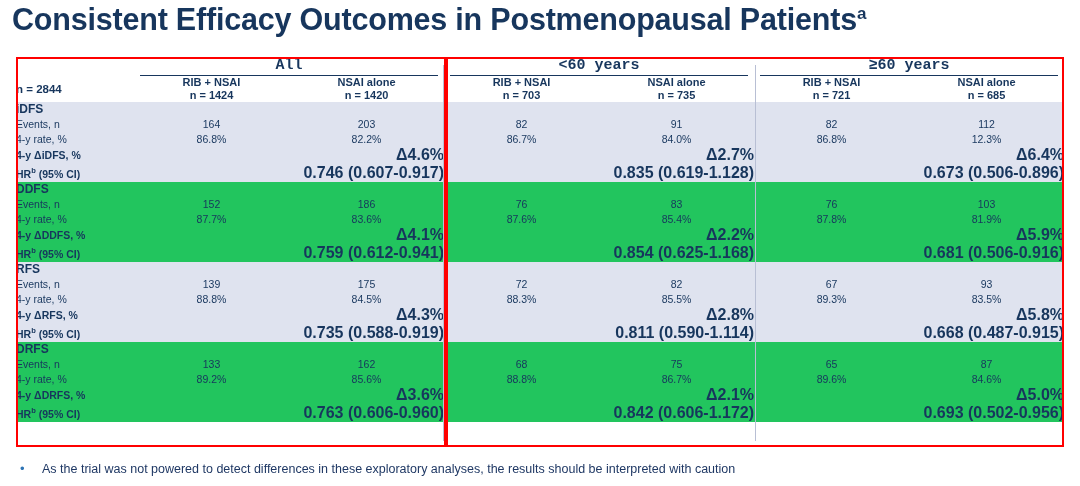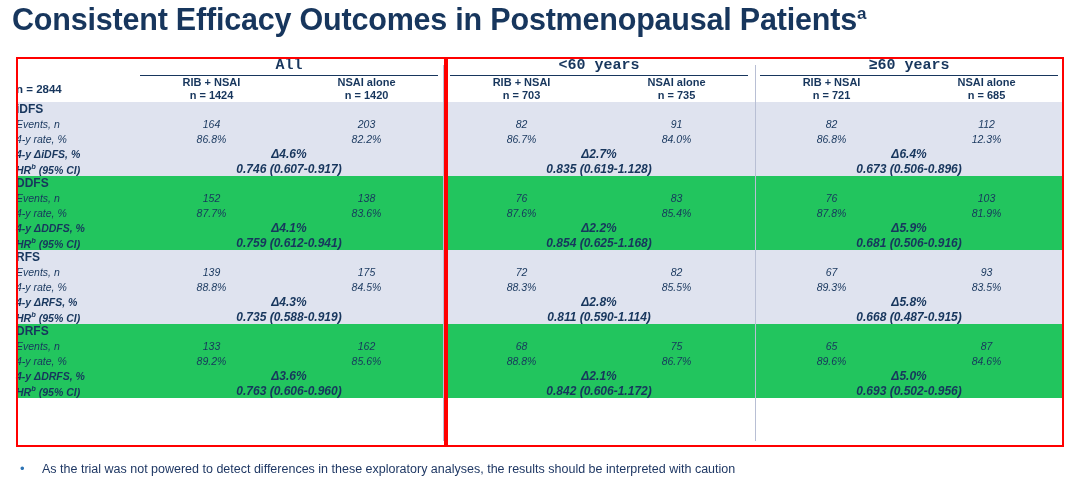--- a/index.html
+++ b/index.html
@@ -105,28 +105,28 @@
   }
   .row-label.bold {
     font-weight: bold;
     margin-top: 38px;
   }
   .cell-val {
     text-align: center;
     font-size: 10.5px;
   }
   .span-val {
-    text-align: center;
-    font-size: 12px;
+    text-align: right;
+    font-size: 16px;
     font-weight: bold;
   }
   .span-val.hr {
     font-weight: bold;
   }
-  .rowh { height: 15px; font-style: italic; }
+  .rowh { height: 15px; }
   .rowh-sm { height: 14px; }
 
   
   .red-box {
     position: absolute;
     border: 2.5px solid #ff0000;
     box-sizing: border-box;
     pointer-events: none;
   }
   
@@ -252,21 +252,21 @@
         <td class="span-val hr" colspan="2">0.673 (0.506-0.896)</td>
       </tr>
 
       <tr class="plain rowh-sm">
         <td class="metric-name">DDFS</td>
         <td colspan="6"></td>
       </tr>
       <tr class="plain rowh">
         <td class="row-label">Events, n</td>
         <td class="cell-val">152</td>
-        <td class="cell-val">138</td>
+        <td class="cell-val">186</td>
         <td class="cell-val">76</td>
         <td class="cell-val">83</td>
         <td class="cell-val">76</td>
         <td class="cell-val">103</td>
       </tr>
       <tr class="plain rowh">
         <td class="row-label">4-y rate, %</td>
         <td class="cell-val">87.7%</td>
         <td class="cell-val">83.6%</td>
         <td class="cell-val">87.6%</td>

